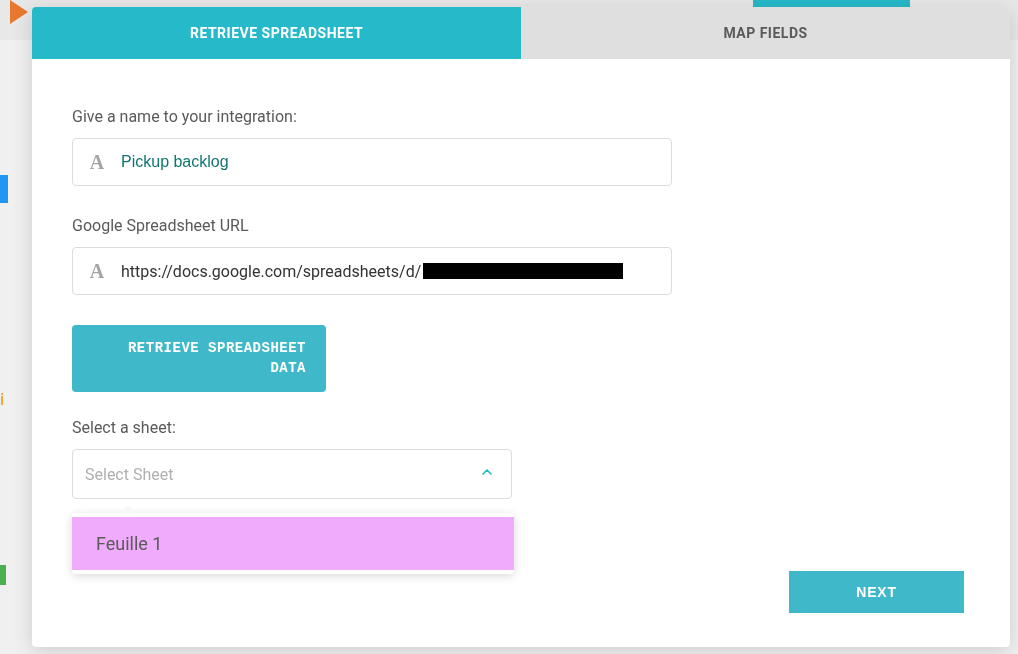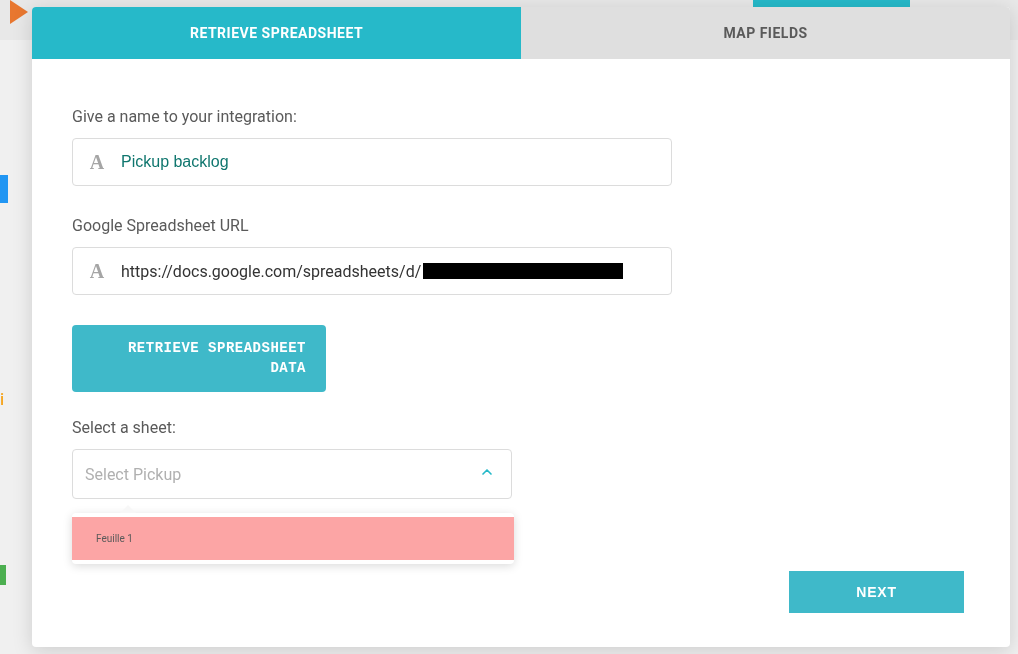--- a/index.html
+++ b/index.html
@@ -218,23 +218,23 @@
       top: -8px;
       left: 48px;
       width: 0;
       height: 0;
       border-left: 8px solid transparent;
       border-right: 8px solid transparent;
       border-bottom: 8px solid #f7f7f7;
     }
     .dropdown-item {
       padding: 16px 24px;
-      font-size: 10px;
+      font-size: 18px;
       color: #5a5a5a;
-      background: #fca5a5;
+      background: #f0abfc;
       cursor: pointer;
     }
     .next-btn {
       position: absolute;
       right: 46px;
       bottom: 34px;
       background: #3fb9c9;
       color: #fff;
       border: none;
       border-radius: 0;
@@ -284,21 +284,21 @@
     </div>
 
     <button class="retrieve-btn">RETRIEVE SPREADSHEET DATA</button>
 
     <div class="field-group" style="margin-bottom:8px;">
       <label class="field-label">Select a sheet:</label>
     </div>
 
     <div class="select-group">
       <div class="select-box">
-        <span class="select-placeholder">Select Pickup</span>
+        <span class="select-placeholder">Select Sheet</span>
         <span class="chevron-up">
           <svg width="16" height="16" viewBox="0 0 24 24" fill="none" stroke="currentColor" stroke-width="2.5" stroke-linecap="round" stroke-linejoin="round">
               <polyline points="18 15 12 9 6 15"></polyline>
             </svg>
         </span>
       </div>
       <div class="dropdown">
         <div class="dropdown-item">Feuille 1</div>
       </div>
     </div>

